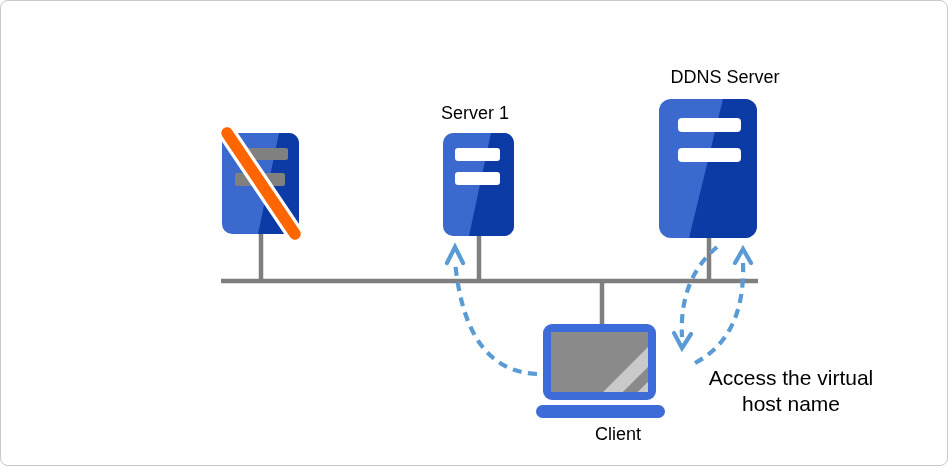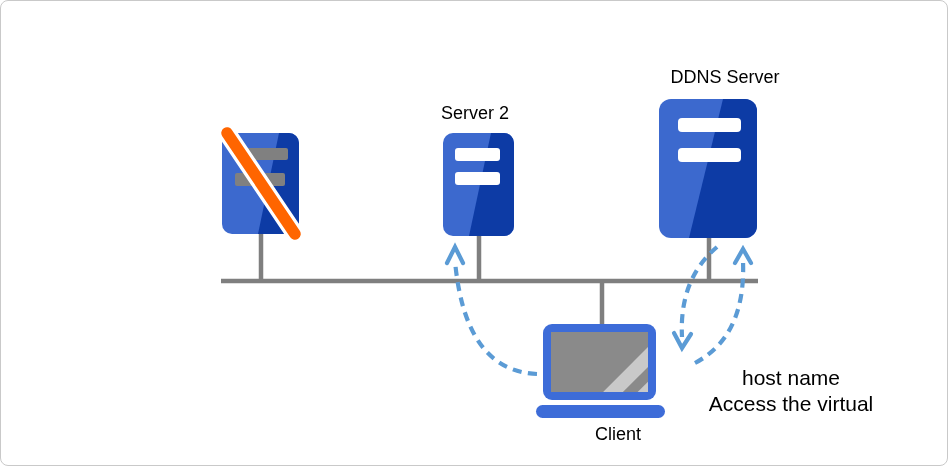--- a/index.html
+++ b/index.html
@@ -124,21 +124,21 @@
         <path class="dash" d="M 716 246 Q 678 278 681 336"></path>
         <polyline class="head" points="673,332 681,347 690,333"></polyline>
       </g>
       <g>
         <path class="dash" d="M 694 362 Q 745 335 742 260"></path>
         <polyline class="head" points="734,262 742,248 750,262"></polyline>
       </g>
     </g>
   </svg>
 
-  <div class="lbl" style="left:474px;top:100px">Server 2</div>
+  <div class="lbl" style="left:474px;top:100px">Server 1</div>
   <div class="lbl" style="left:724px;top:64px">DDNS Server</div>
   <div class="lbl" style="left:617px;top:421px">Client</div>
   <div class="note" style="left:790px;top:364px">
+    <div>Access the virtual</div>
     <div>host name</div>
-    <div>Access the virtual</div>
   </div>
 
 </div>
 
 </body></html>

